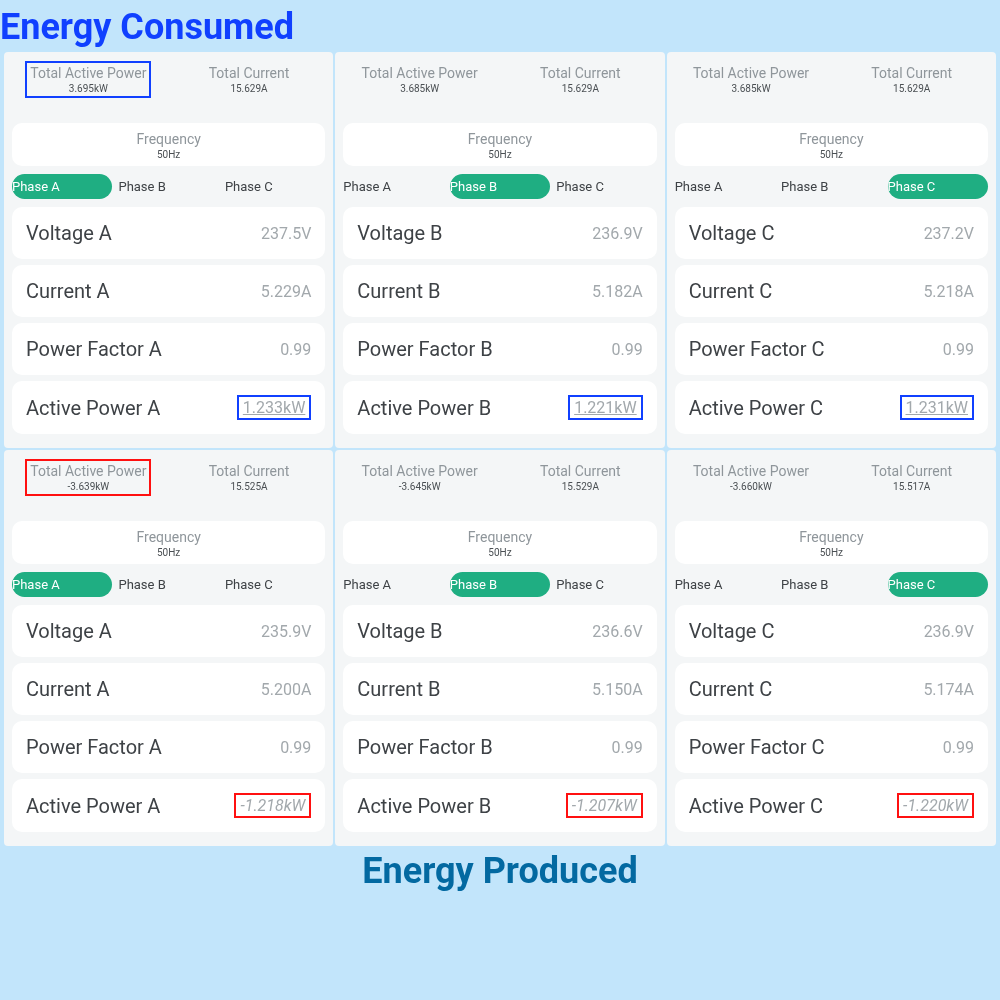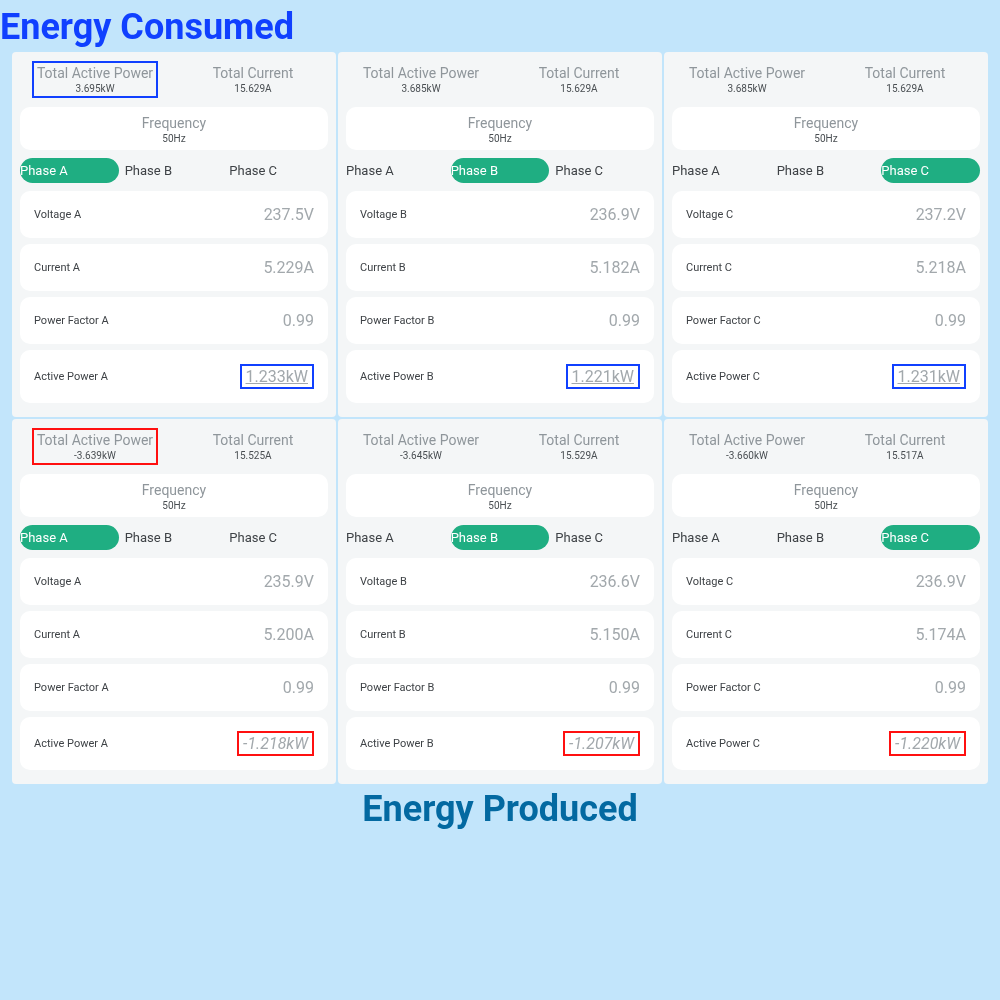--- a/index.html
+++ b/index.html
@@ -21,21 +21,21 @@
     text-align: center;
     font-size: 36px;
     font-weight: 700;
     color: #0369a1;
     padding: 4px 0 6px 0;
   }
   .grid {
     display: grid;
     grid-template-columns: repeat(3, 1fr);
     gap: 2px;
-    padding: 0 12px;
+    padding: 0 4px;
   }
   .card {
     background: #f4f6f7;
     border-radius: 4px;
     padding: 10px 8px 8px 8px;
     display: flex;
     flex-direction: column;
   }
   .top-row {
     display: flex;
@@ -54,21 +54,21 @@
   }
   .small-val {
     font-size: 10px;
     color: #4a4f53;
   }
   .freq-block {
     background: #ffffff;
     border-radius: 10px;
     text-align: center;
     padding: 8px 0 6px 0;
-    margin: 4px 0 8px 0;
+    margin: 20px 0 8px 0;
   }
   .tabs {
     display: flex;
     gap: 6px;
     margin-bottom: 8px;
   }
   .tab {
     flex: 1;
     text-align: left;
     font-size: 13px;
@@ -83,21 +83,21 @@
   }
   .row-item {
     background: #ffffff;
     border-radius: 10px;
     display: flex;
     justify-content: space-between;
     align-items: center;
     padding: 14px 14px;
     margin-bottom: 6px;
   }
-  .row-label { font-size: 11px; color: #3e4246; }
+  .row-label { font-size: 20px; color: #3e4246; }
   .row-val   { font-size: 16px; color: #a2a8ac; }
   .hl-blue  { outline: 2.5px solid #1040ff; outline-offset: -1px; }
   .hl-red   { outline: 2.5px solid #ff1010; outline-offset: -1px; }
   .box-blue { border: 2.5px solid #1040ff; padding: 1px 4px; display:inline-block;text-decoration:underline; }
   .box-red  { border: 2.5px solid #ff1010; padding: 1px 4px; display:inline-block;font-style:italic; }
   .top-cell-inner { padding: 3px 4px; display:inline-block; }
 </style>
 </head>
 <body>
 

